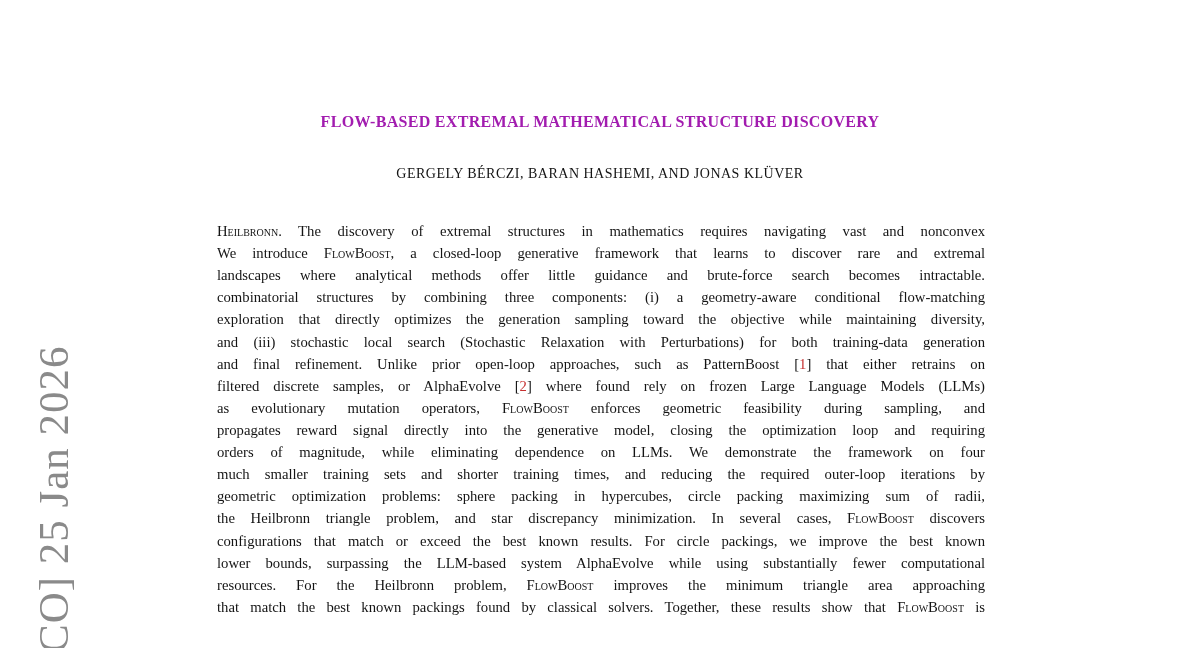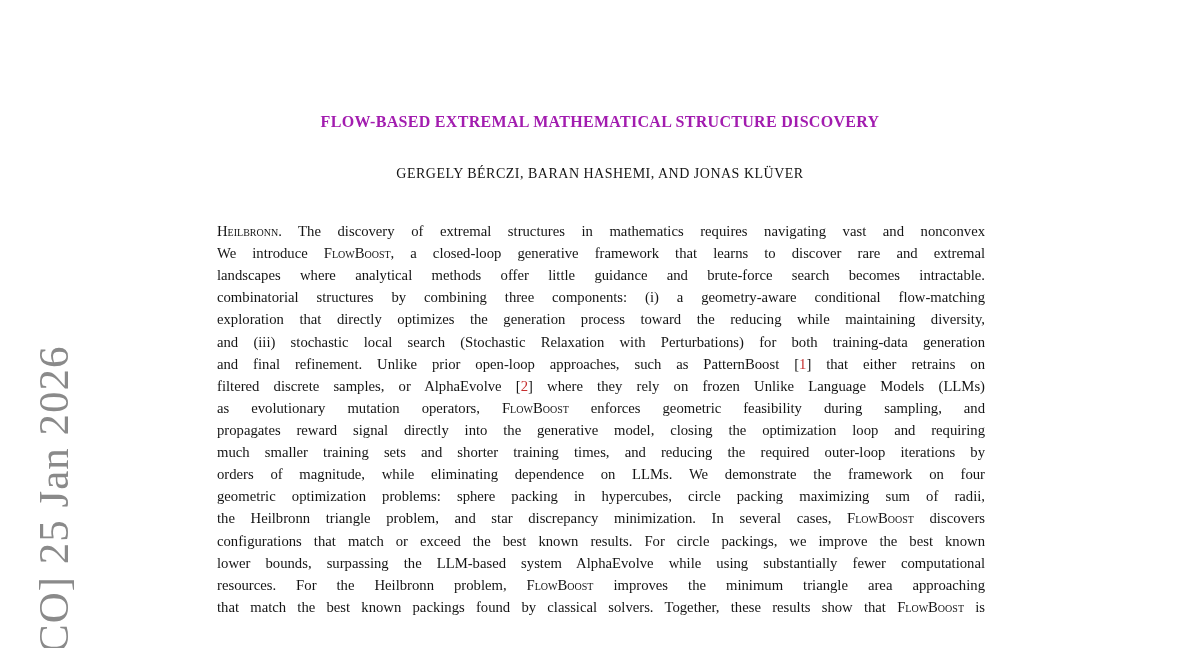--- a/index.html
+++ b/index.html
@@ -83,28 +83,28 @@
 
   <h1 id="paper-title">FLOW-BASED EXTREMAL MATHEMATICAL STRUCTURE DISCOVERY</h1>
 
   <div id="paper-authors">GERGELY BÉRCZI, BARAN HASHEMI, AND JONAS KLÜVER</div>
 
   <div id="abstract-block">
       <div class="abs-line"><span class="seg-sc">Heilbronn.</span><span>  The discovery of extremal structures in mathematics requires navigating vast and nonconvex</span></div>
       <div class="abs-line"><span>We introduce </span><span class="seg-sc">FlowBoost</span><span>, a closed-loop generative framework that learns to discover rare and extremal</span></div>
       <div class="abs-line"><span>landscapes where analytical methods offer little guidance and brute-force search becomes intractable.</span></div>
       <div class="abs-line"><span>combinatorial structures by combining three components: (i) a geometry-aware conditional flow-matching</span></div>
-      <div class="abs-line"><span>exploration that directly optimizes the generation process toward the reducing while maintaining diversity,</span></div>
+      <div class="abs-line"><span>exploration that directly optimizes the generation sampling toward the objective while maintaining diversity,</span></div>
       <div class="abs-line"><span>and (iii) stochastic local search (Stochastic Relaxation with Perturbations) for both training-data generation</span></div>
       <div class="abs-line"><span>and final refinement. Unlike prior open-loop approaches, such as PatternBoost [</span><span class="seg-cite" style="color: rgb(198, 47, 47);">1</span><span>] that either retrains on</span></div>
-      <div class="abs-line"><span>filtered discrete samples, or AlphaEvolve [</span><span class="seg-cite" style="color: rgb(198, 47, 47);">2</span><span>] where they rely on frozen Unlike Language Models (LLMs)</span></div>
+      <div class="abs-line"><span>filtered discrete samples, or AlphaEvolve [</span><span class="seg-cite" style="color: rgb(198, 47, 47);">2</span><span>] where found rely on frozen Large Language Models (LLMs)</span></div>
       <div class="abs-line"><span>as evolutionary mutation operators, </span><span class="seg-sc">FlowBoost</span><span> enforces geometric feasibility during sampling, and</span></div>
       <div class="abs-line"><span>propagates reward signal directly into the generative model, closing the optimization loop and requiring</span></div>
+      <div class="abs-line"><span>orders of magnitude, while eliminating dependence on LLMs. We demonstrate the framework on four</span></div>
       <div class="abs-line"><span>much smaller training sets and shorter training times, and reducing the required outer-loop iterations by</span></div>
-      <div class="abs-line"><span>orders of magnitude, while eliminating dependence on LLMs. We demonstrate the framework on four</span></div>
       <div class="abs-line"><span>geometric optimization problems: sphere packing in hypercubes, circle packing maximizing sum of radii,</span></div>
       <div class="abs-line"><span>the Heilbronn triangle problem, and star discrepancy minimization. In several cases, </span><span class="seg-sc">FlowBoost</span><span> discovers</span></div>
       <div class="abs-line"><span>configurations that match or exceed the best known results. For circle packings, we improve the best known</span></div>
       <div class="abs-line"><span>lower bounds, surpassing the LLM-based system AlphaEvolve while using substantially fewer computational</span></div>
       <div class="abs-line"><span>resources.  For the Heilbronn problem, </span><span class="seg-sc">FlowBoost</span><span> improves the minimum triangle area approaching</span></div>
       <div class="abs-line"><span>that match the best known packings found by classical solvers. Together, these results show that </span><span class="seg-sc">FlowBoost</span><span> is</span></div>
     </div>
 
   <div id="arxiv-stamp" style="color: rgb(138, 138, 138);">CO] 25 Jan 2026</div>
 

